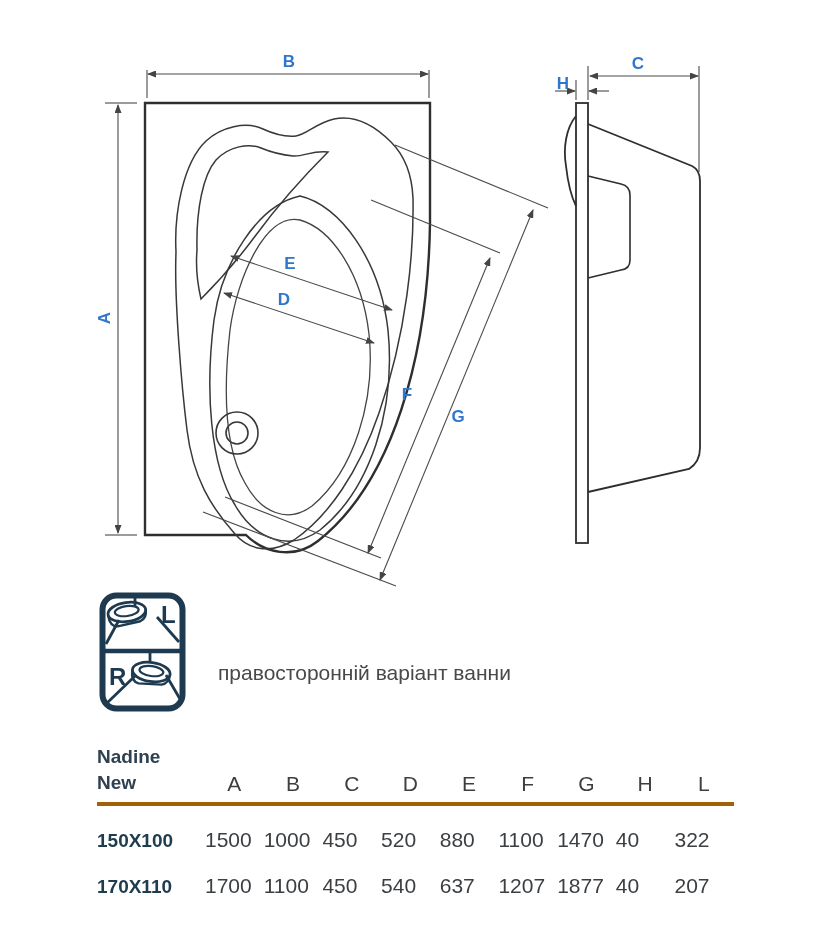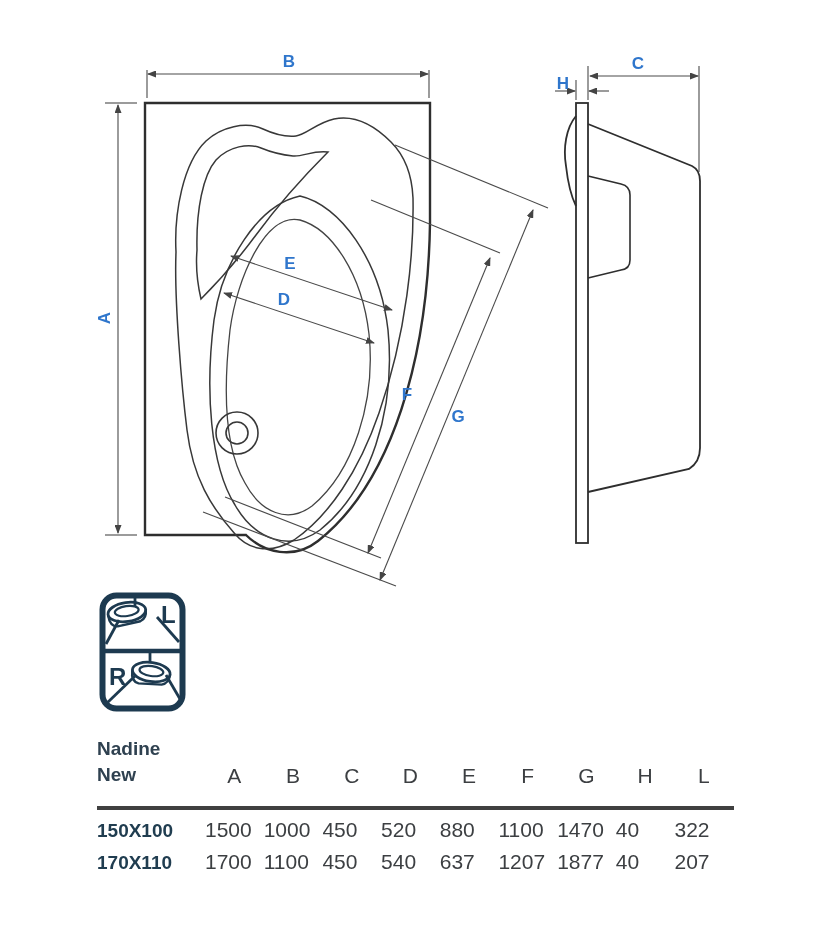--- a/index.html
+++ b/index.html
@@ -17,28 +17,29 @@
   .legend-text{
     position:absolute;left:218px;
     font-size:21px;color:#47494b;white-space:nowrap;
   }
   .legend-text.l1{top:604px;}
   .legend-text.l2{top:661px;}
   .spec-table{position:absolute;left:97px;top:736px;width:637px;}
   .thead{
     display:grid;grid-template-columns:108px repeat(9,58.7px);
     align-items:end;
-    border-bottom:4px solid #404040;
-    padding-bottom:18px;
+    border-bottom:4px solid #a16207;
+    padding-bottom:6px;
+    margin-top:8px;
   }
   .t-title{font-size:19px;font-weight:bold;color:#2f4150;line-height:26px;}
   .t-col{font-size:21px;color:#3c3f42;text-align:center;}
   .t-row{
     display:grid;grid-template-columns:108px repeat(9,58.7px);
-    padding-top:8px;align-items:baseline;
+    padding-top:22px;align-items:baseline;
   }
   .t-size{font-size:19px;font-weight:bold;color:#203d50;}
   .t-val{font-size:21px;color:#3c3f42;text-align:left;}
 </style>
 </head>
 <body>
 
 <div class="page">
 
   <svg class="drawing" width="827" height="610" viewBox="0 0 827 610">
@@ -149,20 +150,21 @@
           <path d="M9,21 Q9,32 17,33 L40,31 Q47,29 47,20" stroke-width="2.4"></path>
         </g>
       </g>
     </g>
     <g fill="#1d3a50" font-weight="bold" font-size="24">
       <text x="62" y="31">L</text>
       <text x="10" y="93">R</text>
     </g>
   </svg>
 
+  <div class="legend-text l2">правосторонній варіант ванни</div>
 
   <div class="spec-table">
     <div class="thead">
       <div class="t-title">
         <div>Nadine</div>
         <div>New</div>
       </div>
       <div class="t-col">A</div>
       <div class="t-col">B</div>
       <div class="t-col">C</div>

